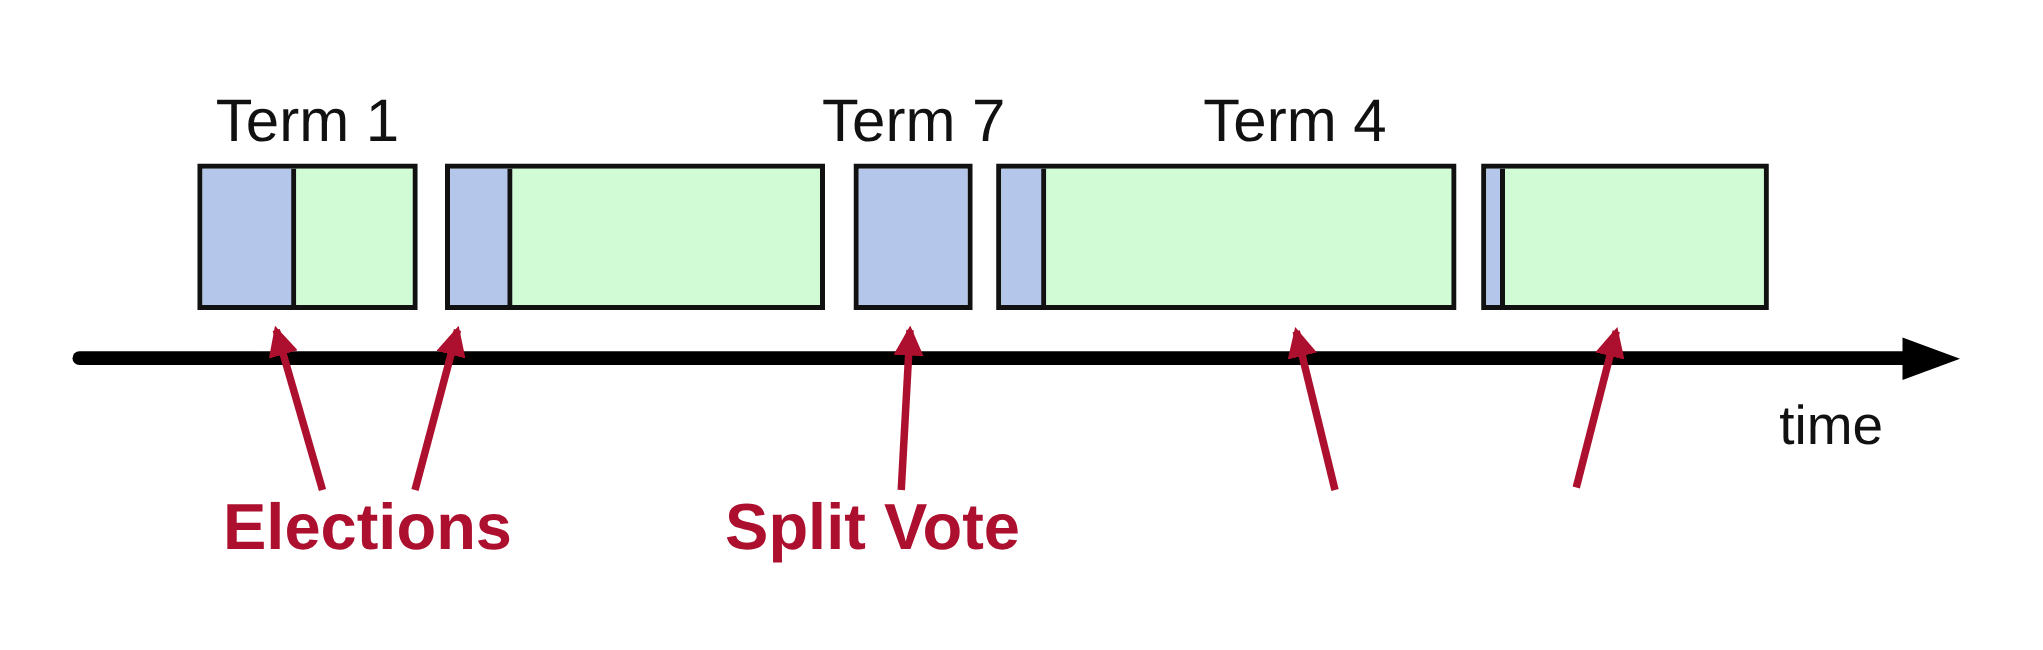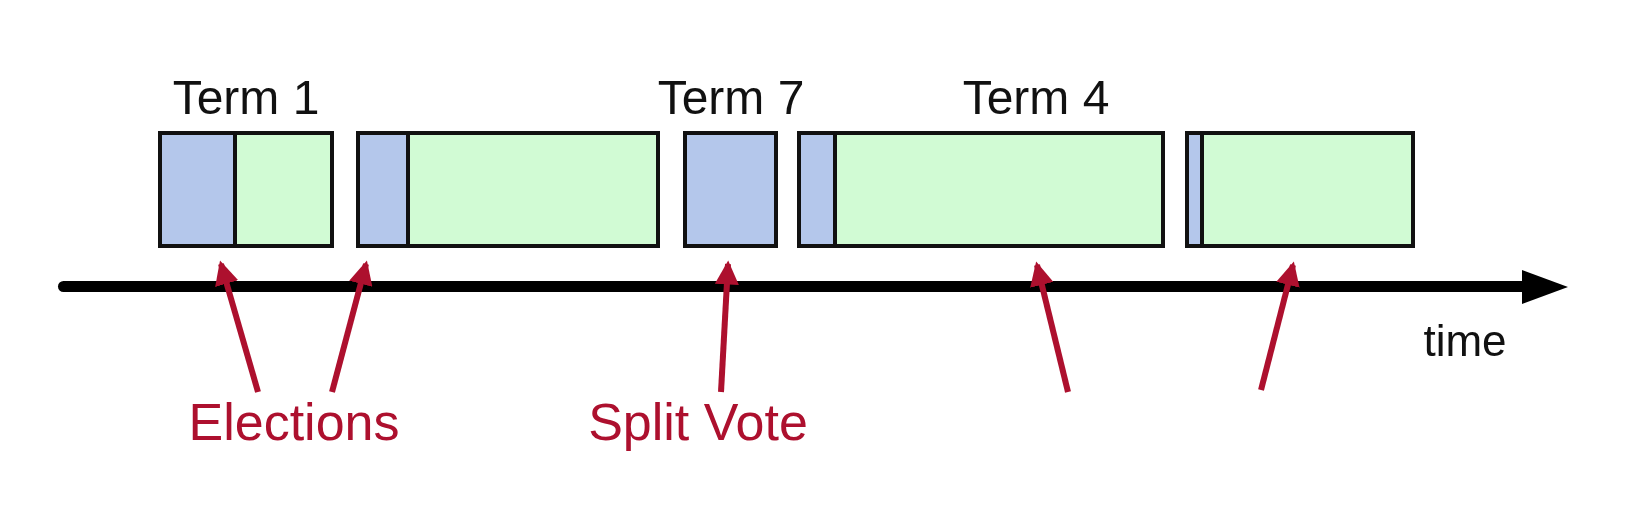--- a/index.html
+++ b/index.html
@@ -79,20 +79,21 @@
   }
   
   .annotation-label {
     position: absolute;
     top: 392px;
     transform: translateX(-50%);
     white-space: nowrap;
     font-size: 52px;
     color: #ad102e;
     text-align: right;
+    font-weight: bold;
   }
   .arrow-layer {
     position: absolute;
     left: 0;
     top: 0;
     width: 1634px;
     height: 520px;
     pointer-events: none;
   }
 </style>

